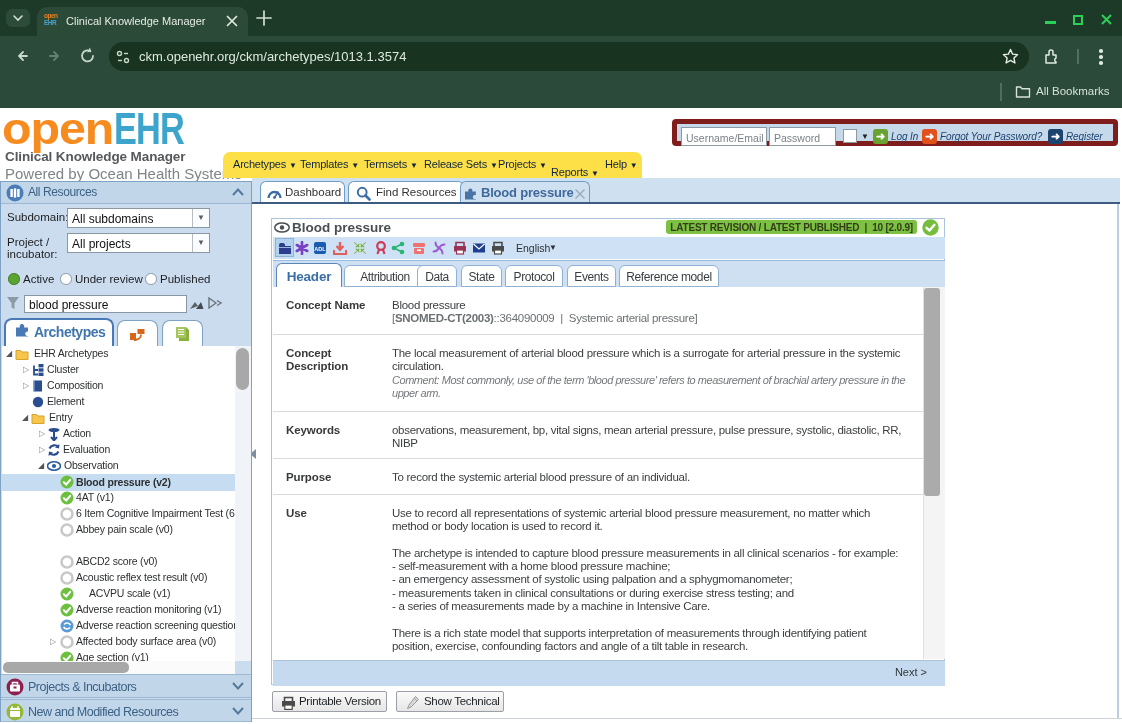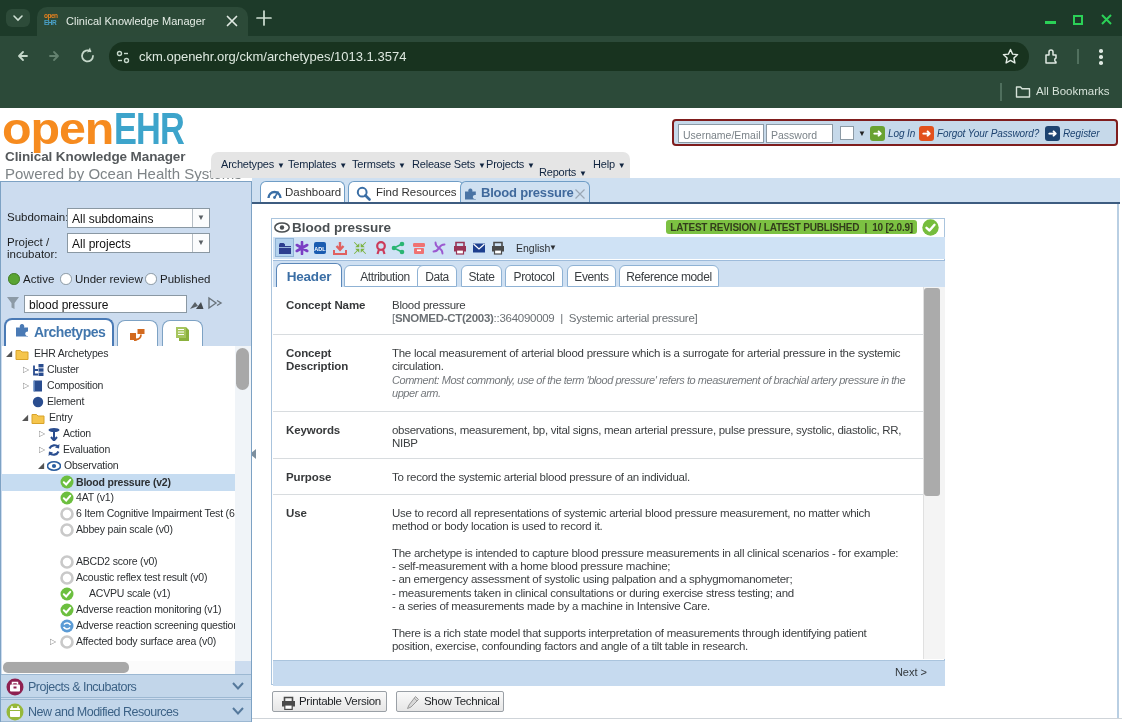--- a/index.html
+++ b/index.html
@@ -18,26 +18,26 @@
 
 #page { position:absolute; left:0; top:108px; width:1122px; height:616px; background:#fff; }
 #logo { position:absolute; left:2px; top:1px; font-size:44px; font-weight:bold; letter-spacing:-1px; line-height:40px; white-space:nowrap; }
 #logo span { display:inline-block; }
 #logo .o1 { transform:scaleX(1.10); transform-origin:0 0; }
 #logo .o2 { transform:scaleX(0.78) translateX(14px); transform-origin:0 0; }
 #logo .o1 { color:#f68b1f; } #logo .o2 { color:#3da4cb; }
 #ckm-t { position:absolute; left:5px; top:41px; font-size:13.5px; letter-spacing:-0.1px; font-weight:bold; color:#55595c; }
 #ckm-s { position:absolute; left:5px; top:57px; font-size:15px; color:#7e8487; }
 
-#login { position:absolute; left:672px; top:11px; width:446px; height:27px; background:#c6d9ea; border:2px solid #7f1d1d; border-radius:4px; }
+#login { position:absolute; left:672px; top:11px; width:446px; height:27px; background:#c6d9ea; border:5px solid #7f1d1d; border-radius:4px; }
 .lin { position:absolute; top:3px; height:19px; background:#fff; border:1px solid #8c9aa5; font-size:10.5px; color:#7a8288; padding:4px 0 0 4px; }
 .larr { position:absolute; top:5px; width:15px; height:15px; border-radius:3px; color:#fff; text-align:center; font-size:11px; line-height:15px; font-weight:bold; }
 .ltxt { position:absolute; top:7px; font-size:10px; letter-spacing:-0.1px; font-style:italic; color:#1d4370; white-space:nowrap; }
 
-#menubar { position:absolute; left:211px; top:44px; width:419px; height:26px; background:#e5e5e5; border-radius:7px 7px 0 0; }
+#menubar { position:absolute; left:223px; top:44px; width:419px; height:26px; background:#fde047; border-radius:7px 7px 0 0; }
 .mi { position:absolute; top:6px; font-size:11px; letter-spacing:-0.2px; color:#10243f; white-space:nowrap; } .mcar { font-size:8px; color:#10243f; }
 
 #ptabs { position:absolute; left:252px; top:70px; width:868px; height:26px; background:#cfe0f1; border-bottom:2px solid #3d5c80; }
 .ptab { position:absolute; top:3px; height:21px; background:#fff; border:1px solid #6f9dc6; border-bottom:none; border-radius:6px 6px 0 0; font-size:11.5px; color:#333; }
 .ptab.active { background:#cfe0f1; font-weight:bold; color:#40699c; font-size:13px; letter-spacing:-0.2px; }
 
 #rline { position:absolute; left:1117px; top:96px; width:2px; height:515px; background:#b9cfe3; }
 #botline { position:absolute; left:252px; top:610px; width:870px; height:1px; background:#cfd4d9; }
 
 #sidebar { position:absolute; left:0px; top:73px; width:252px; height:541px; background:#ccdcef; border:1px solid #7da2c4; }
@@ -197,20 +197,32 @@
     <svg style="position:absolute;right:3px;top:6px;" width="12" height="12">
         <path d="M1.5 1.5 L10.5 10.5 M10.5 1.5 L1.5 10.5" stroke="#9aa7b5" stroke-width="1.2"></path>
       </svg>
   </div>
 
   <div id="rline"></div>
   <div style="position:absolute;left:250px;top:341px;width:0;height:0;border-top:5px solid transparent;border-bottom:5px solid transparent;border-right:6px solid #7d8f9e;"></div>
   <div id="botline"></div>
 
   <div id="sidebar">
+    <div class="shead" style="top:0;">
+      <svg style="position:absolute;left:5px;top:2px;" width="18" height="18">
+          <circle cx="9" cy="9" r="8.5" fill="#4a7cb8"></circle>
+          <rect x="4.4" y="5" width="2.4" height="8" fill="#fff"></rect>
+          <rect x="7.8" y="4.4" width="2.4" height="9.2" fill="#fff"></rect>
+          <rect x="11.2" y="5" width="2.4" height="8" fill="#fff"></rect>
+        </svg>
+      <span class="ttl" style="font-size:12px; letter-spacing:-0.4px;">All Resources</span>
+      <svg class="chev" style="top:5px;right:6px;" width="14" height="10">
+          <path d="M2 8 L7 2.5 L12 8" stroke="#55799c" stroke-width="2" fill="none"></path>
+        </svg>
+    </div>
     <span class="slabel" style="left:6px; top:29px;">Subdomain:</span>
     <div class="sselect" style="left:66px; top:26px; width:143px;">
       <span class="txt">All subdomains</span>
         <span class="btn">▼</span>
     </div>
     <span class="slabel" style="left:6px; top:54px;">Project /</span>
     <span class="slabel" style="left:6px; top:66px;">incubator:</span>
     <div class="sselect" style="left:66px; top:51px; width:143px;">
       <span class="txt">All projects</span>
         <span class="btn">▼</span>
@@ -378,20 +390,27 @@
             <path d="M4 5.5 A 4 4 0 0 1 10.5 6 M10 8.5 A 4 4 0 0 1 3.5 8" stroke="#fff" stroke-width="1.5" fill="none"></path>
           </svg>
           <span class="lbl" style="left:74px;">Adverse reaction screening question</span>
         </div>
       <div class="trow" style="top:289px;">
           <span class="exp" style="left:48px;color:#888;">▷</span>
           <svg class="tico" style="left:58px;">
             <circle cx="7" cy="7" r="5.5" fill="none" stroke="#c9c9c9" stroke-width="2.6"></circle>
           </svg>
           <span class="lbl" style="left:74px;">Affected body surface area (v0)</span>
+        </div>
+      <div class="trow" style="top:305px;">
+          <svg class="tico" style="left:58px;">
+            <circle cx="7" cy="7" r="6.5" fill="#6cbf3f"></circle>
+            <path d="M3.8 7.2 L6.2 9.5 L10.2 4.8" stroke="#fff" stroke-width="2" fill="none" stroke-linecap="round"></path>
+          </svg>
+          <span class="lbl" style="left:74px;">Age section (v1)</span>
         </div>
     </div>
     <div id="vsb">
         <div id="vsbth"></div>
       </div>
     <div id="hsb">
         <div id="hsbth"></div>
       </div>
 
     <div class="shead" style="top:492px; border-top:1px solid #9cb8d2; height:24px;">

